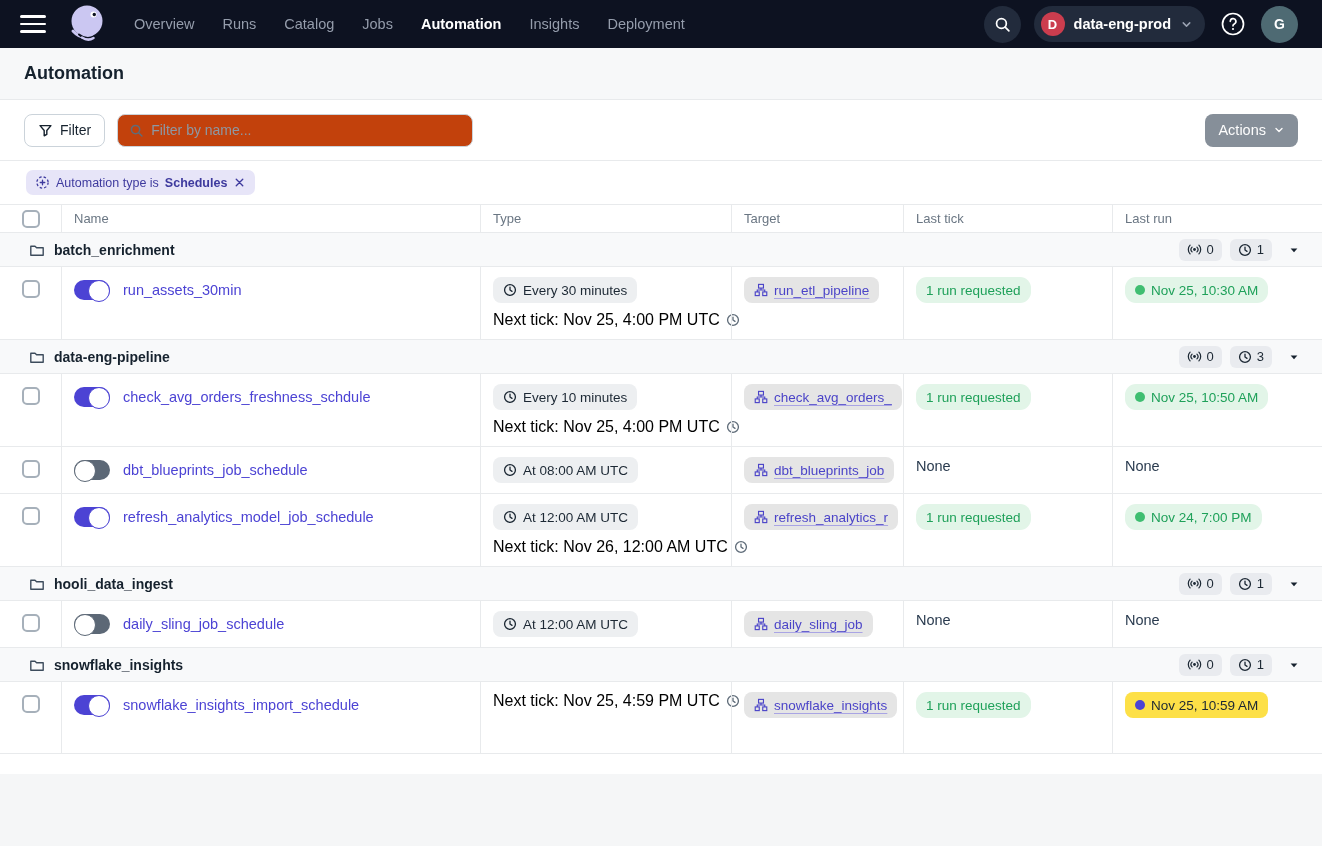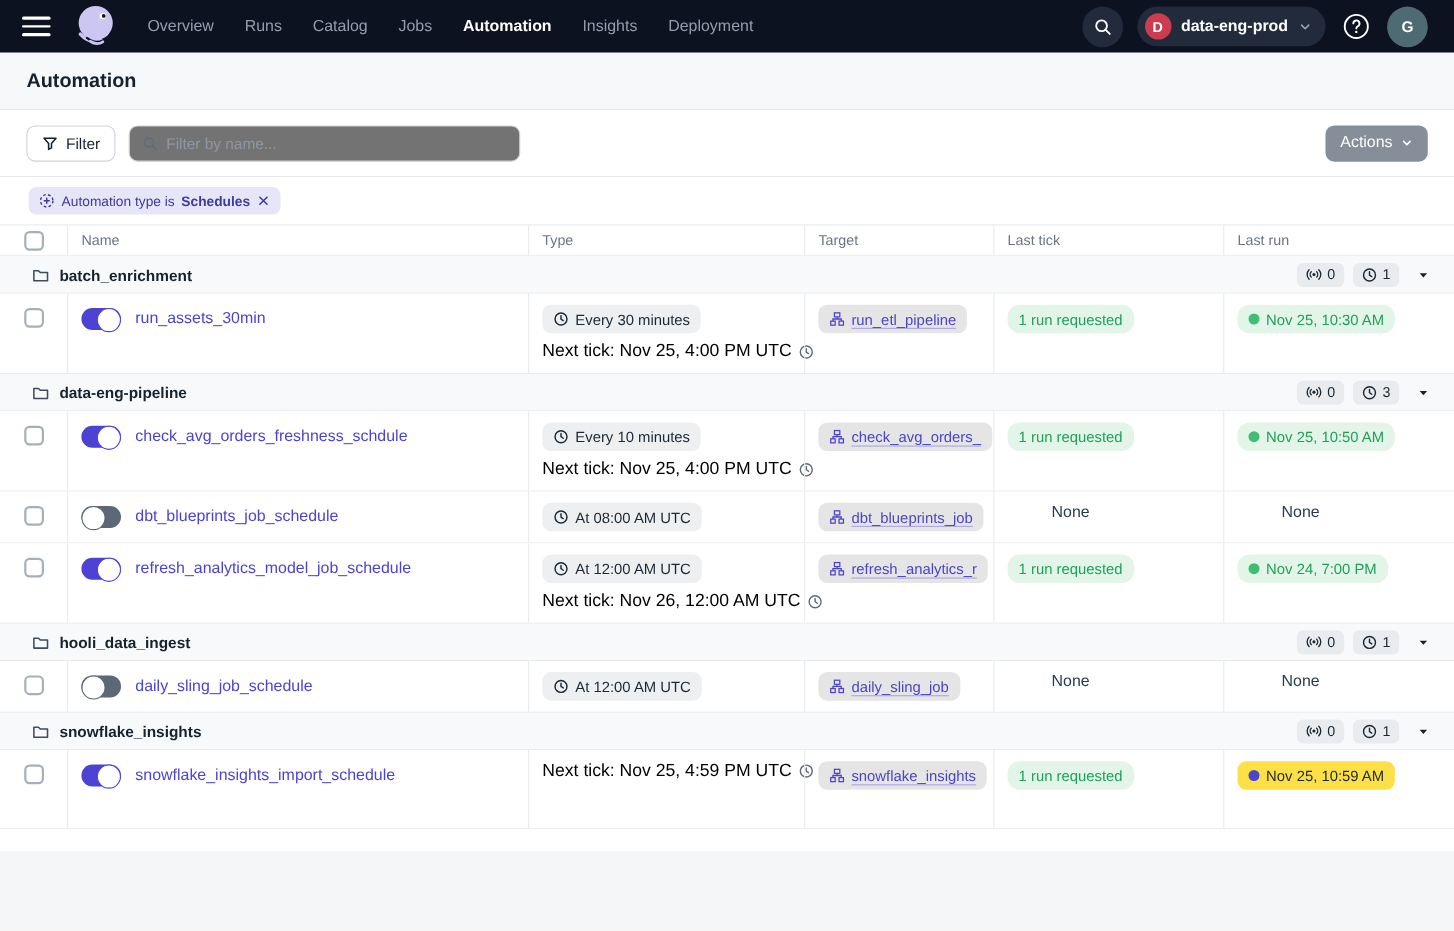--- a/index.html
+++ b/index.html
@@ -43,21 +43,21 @@
   .title-row { height: 52px; background: #F7F8F9; border-bottom: 1px solid #E8EAEC;
     display: flex; align-items: center; padding: 0 24px; }
   .page-title { font-size: 18px; font-weight: 700; color: #16222E; }
 
   .filter-row { height: 61px; background: #fff; border-bottom: 1px solid #E8EAEC;
     display: flex; align-items: center; padding: 0 24px; gap: 12px; }
   .btn-outline { height: 33px; border: 1px solid #CBD3DA; border-radius: 8px; background: #fff;
     display: inline-flex; align-items: center; gap: 7px; padding: 0 13px; font-size: 14px;
     color: #16222E; cursor: pointer; font-family: inherit; }
   .search-box { height: 33px; width: 356px; border: 1px solid #CBD3DA; border-radius: 8px;
-    background: #737373; display: flex; align-items: center; gap: 7px; padding: 0 11px; }
+    background: #c2410c; display: flex; align-items: center; gap: 7px; padding: 0 11px; }
   .search-box input { border: none; outline: none; flex: 1; font-size: 14px;
     font-family: inherit; color: #16222E; background: transparent; }
   .search-box input::placeholder { color: #8D98A4; }
   .btn-actions { margin-left: auto; height: 33px; border: none; border-radius: 8px;
     background: #868F99; color: #FDFDFD; font-size: 14.5px; font-family: inherit;
     display: inline-flex; align-items: center; gap: 7px; padding: 0 13px; cursor: pointer; }
 
   .chip-row { height: 43px; background: #fff; display: flex; align-items: center; padding: 0 26px; }
   .chip { height: 25px; background: #E7E5F8; border-radius: 7px; display: inline-flex;
     align-items: center; gap: 6px; padding: 0 9px; font-size: 12.5px; color: #3E3A9E; }
@@ -86,21 +86,21 @@
   .gcaret { margin-left: 16px; margin-right: 6px; cursor: pointer; display: flex; }
 
   .drow { background: #fff; border-bottom: 1px solid #E8EAEC; min-height: 46px; }
   .drow.tall { min-height: 72px; }
   .cell { padding: 10px 12px; }
   .c-check { display: flex; justify-content: center; padding: 13px 0 0 0; }
   .c-name { display: flex; align-items: flex-start; gap: 13px; padding-top: 13px; }
   .link { font-size: 14.5px; color: #4C43D4; text-decoration: none; cursor: pointer;
     line-height: 20px; }
   .c-type { display: flex; flex-direction: column; align-items: flex-start; gap: 8px; }
-  .c-none { font-size: 14.5px; color: #2A3B4F; padding-top: 13px; margin-left: 40px; }
+  .c-none { font-size: 14.5px; color: #2A3B4F; padding-top: 13px; }
 
   .toggle { width: 36px; height: 20px; border-radius: 10px; position: relative;
     cursor: pointer; flex: none; }
   .toggle::after { content: ""; position: absolute; top: 0; width: 20px; height: 20px;
     background: #fff; border-radius: 50%; }
   .toggle.on { background: #4C43D4; }
   .toggle.on::after { right: 0; border: 1.5px solid #4C43D4; }
   .toggle.off { background: #5C6876; }
   .toggle.off::after { left: 0; border: 1.5px solid #5C6876; }
 

